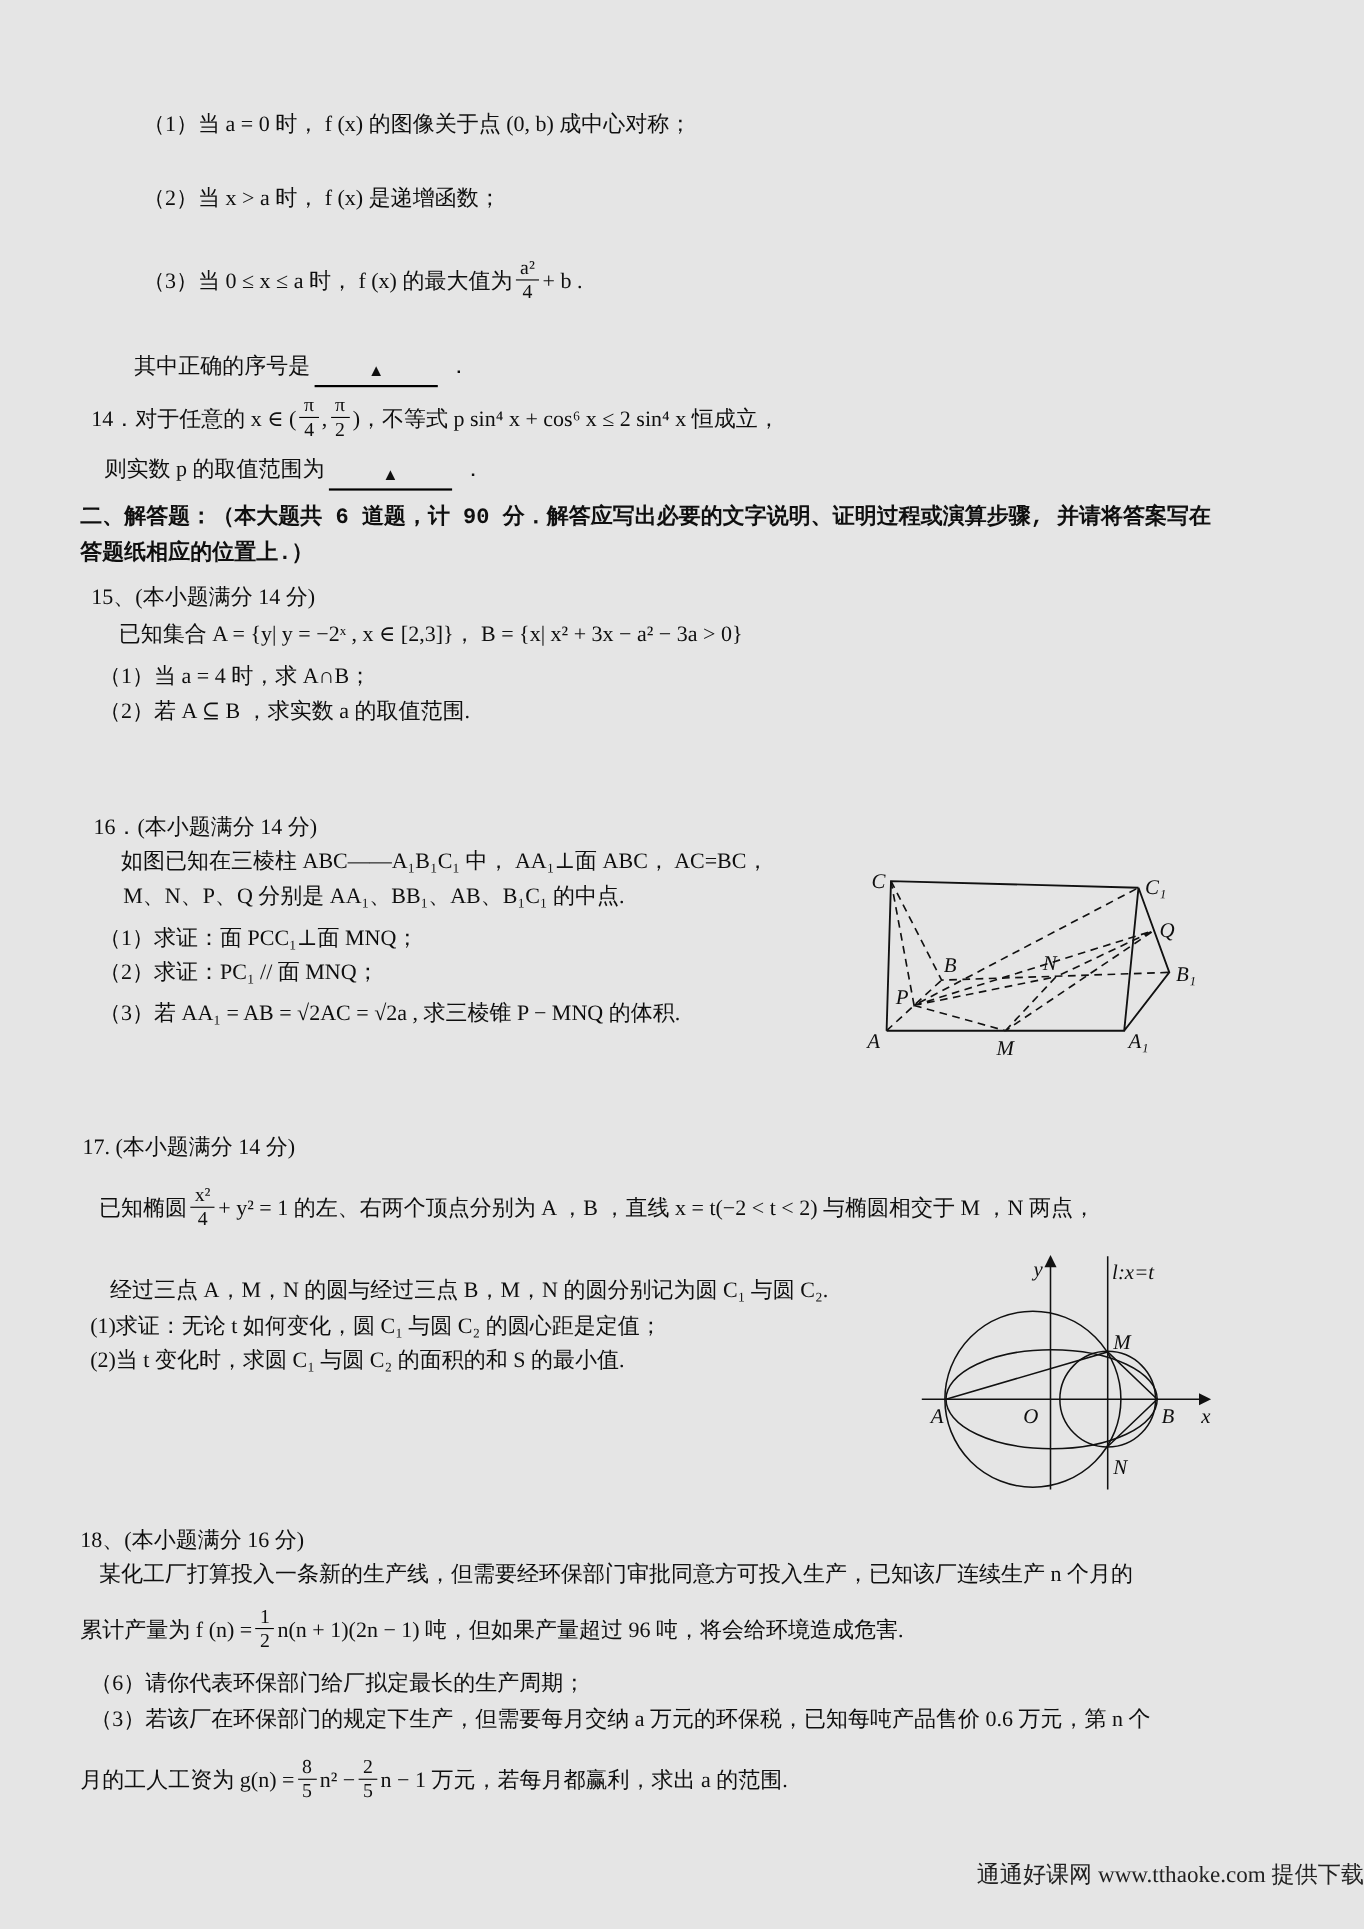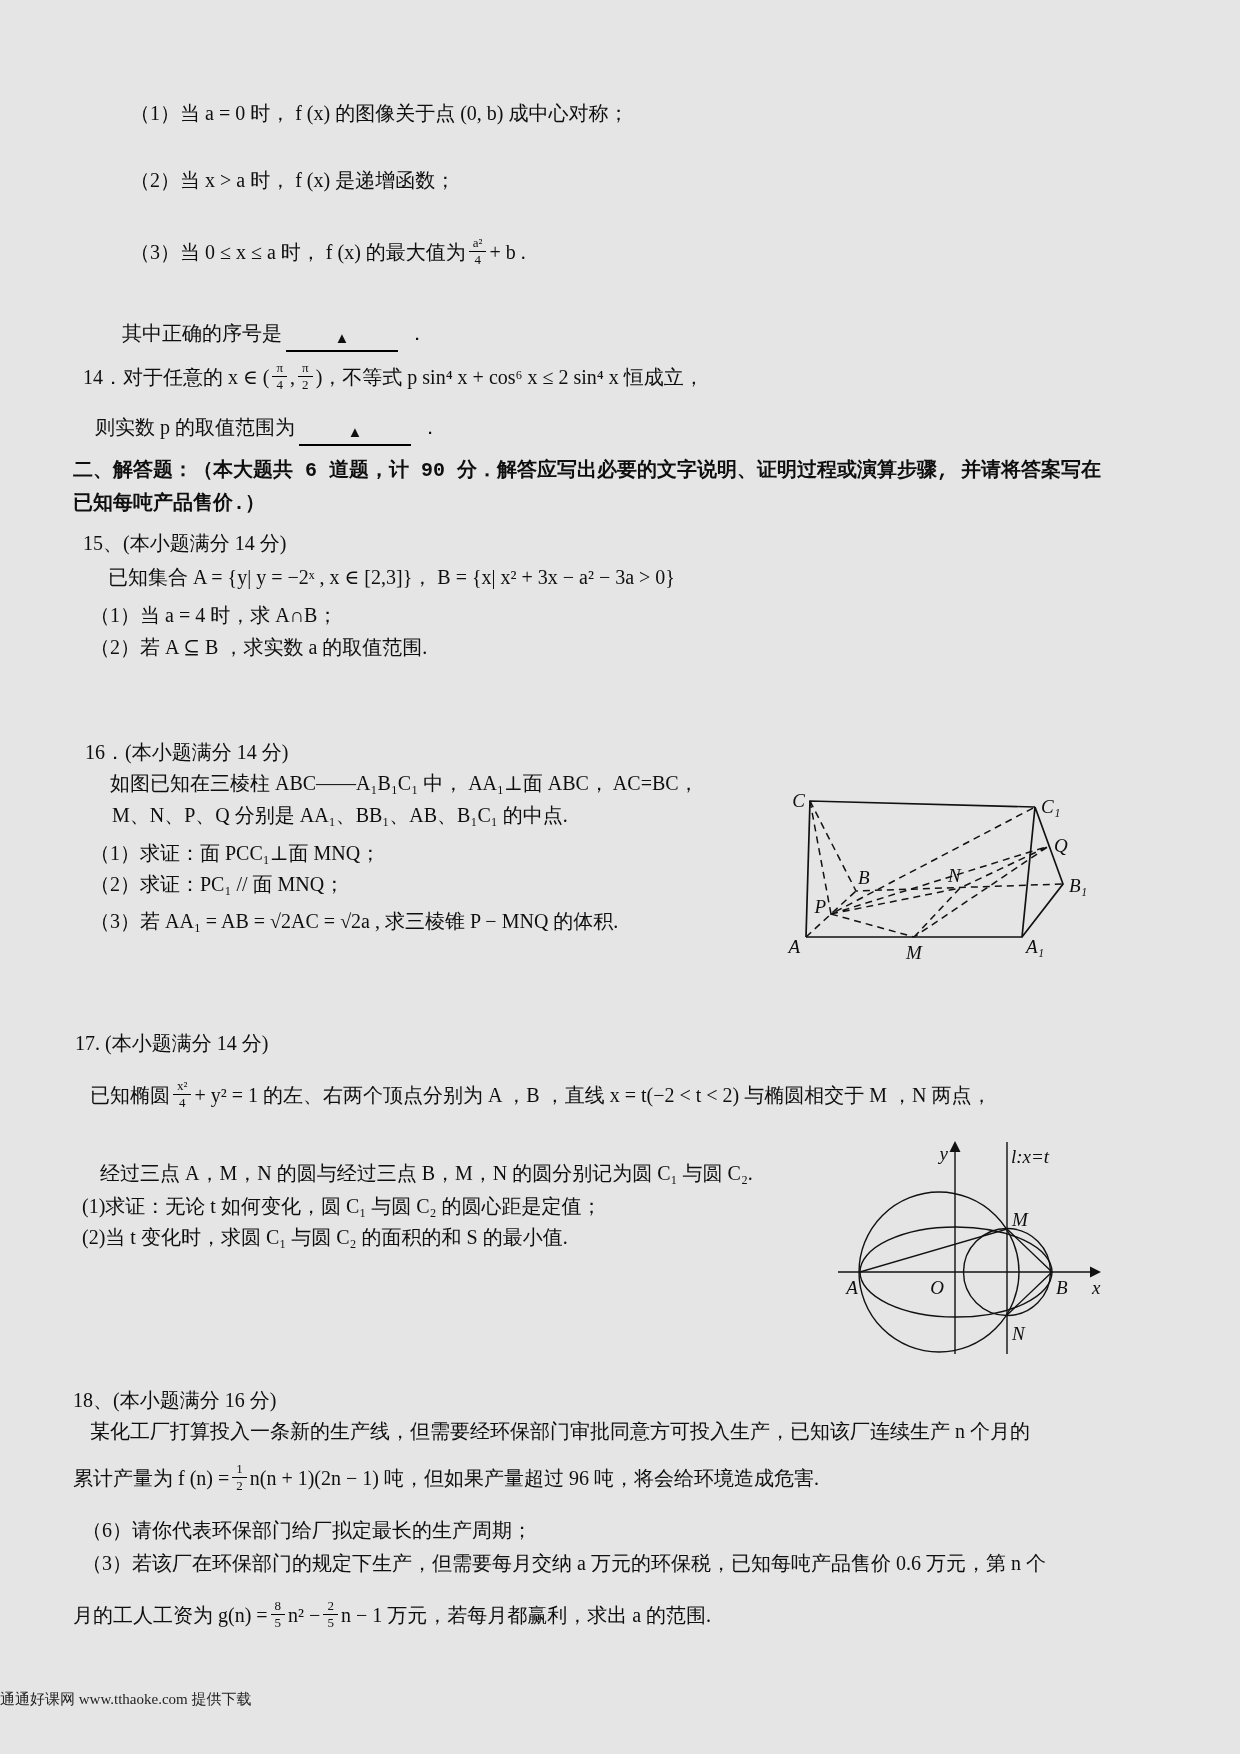--- a/index.html
+++ b/index.html
@@ -23,21 +23,21 @@
     font-family:Liberation Mono, monospace;
     font-weight:700;
     font-size:20px;
   }
   .frac{
     display:inline-block;
     vertical-align:middle;
     text-align:center;
     margin:0 3px;
     line-height:1.05;
-    font-size:13px;
+    font-size:18px;
     transform:translateY(-3px);
   }
   .frac .fnum{display:block;padding:0 4px 1px;border-bottom:1.6px solid #000;}
   .frac .fden{display:block;padding-top:1px;}
   .blank{
     display:inline-block;
     width:112px;
     border-bottom:2px solid #000;
     text-align:center;
     font-size:15px;
@@ -49,40 +49,40 @@
   .fig{position:absolute;}
   .fig text{
     font-family:"Liberation Serif","DejaVu Serif",serif;
     font-style:italic;
     font-size:19px;
     fill:#0f0f0f;
   }
   .footer{
     position:absolute;
     left:0;width:100%;
-    text-align:left;
-    font-size:15px;
+    text-align:right;
+    font-size:21px;
     color:#222;
   }
 </style>
 </head>
 <body>
 
 <div class="page">
 
   <div class="line" style="left:130px;top:98px">（1）当 a = 0 时， f (x) 的图像关于点 (0, b) 成中心对称；</div>
   <div class="line" style="left:130px;top:165px">（2）当 x &gt; a 时， f (x) 是递增函数；</div>
   <div class="line" style="left:130px;top:237px">（3）当 0 ≤ x ≤ a 时， f (x) 的最大值为<span class="frac"><span class="fnum">a²</span><span class="fden">4</span></span>+ b .</div>
   <div class="line" style="left:122px;top:318px">其中正确的序号是<span class="blank">▲</span> ．</div>
 
   <div class="line" style="left:83px;top:362px">14．对于任意的 x ∈ (<span class="frac"><span class="fnum">π</span><span class="fden">4</span></span>,<span class="frac"><span class="fnum">π</span><span class="fden">2</span></span>)，不等式 p sin⁴ x + cos⁶ x ≤ 2 sin⁴ x 恒成立，</div>
   <div class="line" style="left:95px;top:412px">则实数 p 的取值范围为<span class="blank">▲</span> ．</div>
 
   <div class="line sec-header" style="left:73px;top:456px">二、解答题：（本大题共 6 道题，计 90 分．解答应写出必要的文字说明、证明过程或演算步骤, 并请将答案写在</div>
-  <div class="line sec-header" style="left:73px;top:489px">已知每吨产品售价.）</div>
+  <div class="line sec-header" style="left:73px;top:489px">答题纸相应的位置上.）</div>
 
   <div class="line" style="left:83px;top:528px">15、(本小题满分 14 分)</div>
   <div class="line" style="left:108px;top:562px">已知集合 A = {y| y = −2ˣ , x ∈ [2,3]}，  B = {x| x² + 3x − a² − 3a &gt; 0}</div>
   <div class="line" style="left:90px;top:600px">（1）当 a = 4 时，求 A∩B；</div>
   <div class="line" style="left:90px;top:632px">（2）若 A ⊆ B ，求实数 a 的取值范围.</div>
 
   <div class="line" style="left:85px;top:737px">16．(本小题满分 14 分)</div>
   <div class="line" style="left:110px;top:768px">如图已知在三棱柱 ABC——A₁B₁C₁ 中， AA₁⊥面 ABC， AC=BC，</div>
   <div class="line" style="left:112px;top:800px">M、N、P、Q 分别是 AA₁、BB₁、AB、B₁C₁ 的中点.</div>
   <div class="line" style="left:90px;top:838px">（1）求证：面 PCC₁⊥面 MNQ；</div>

